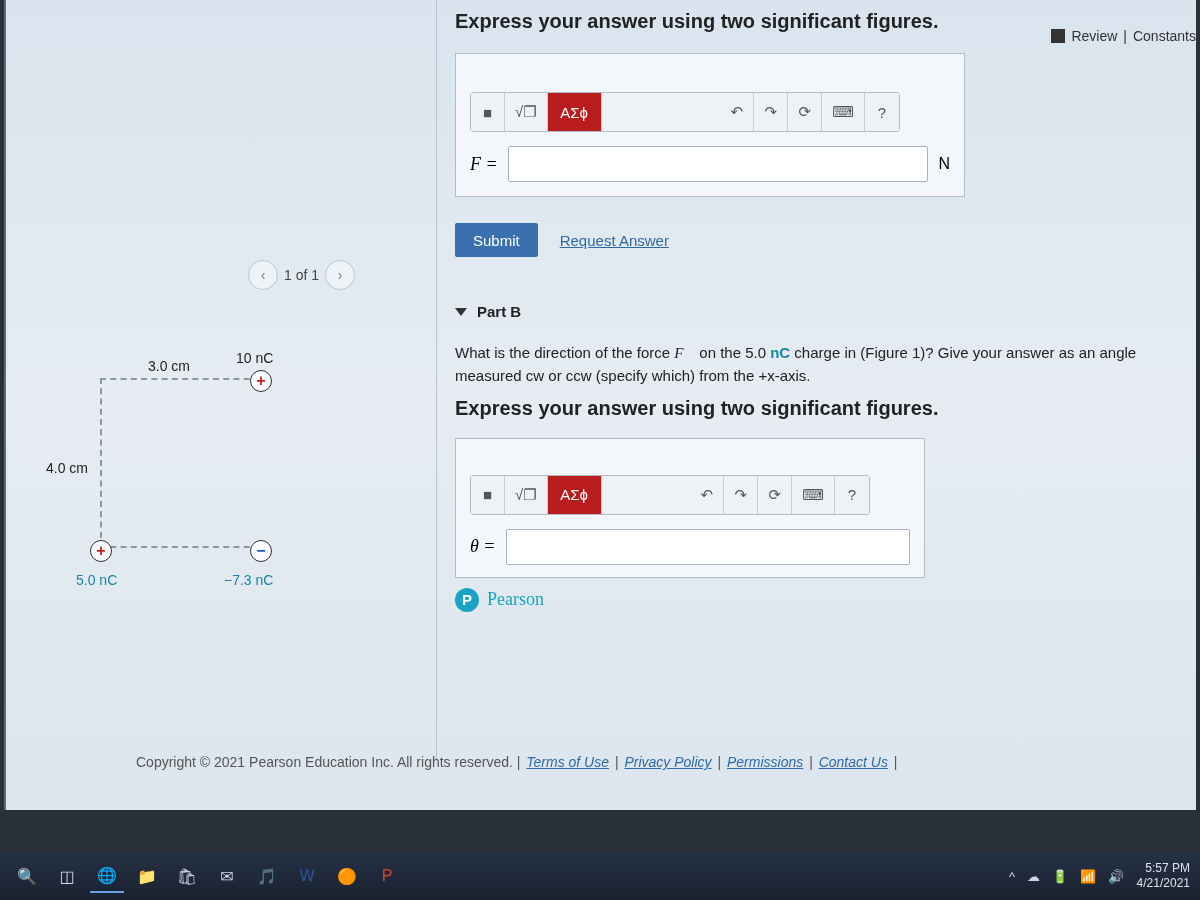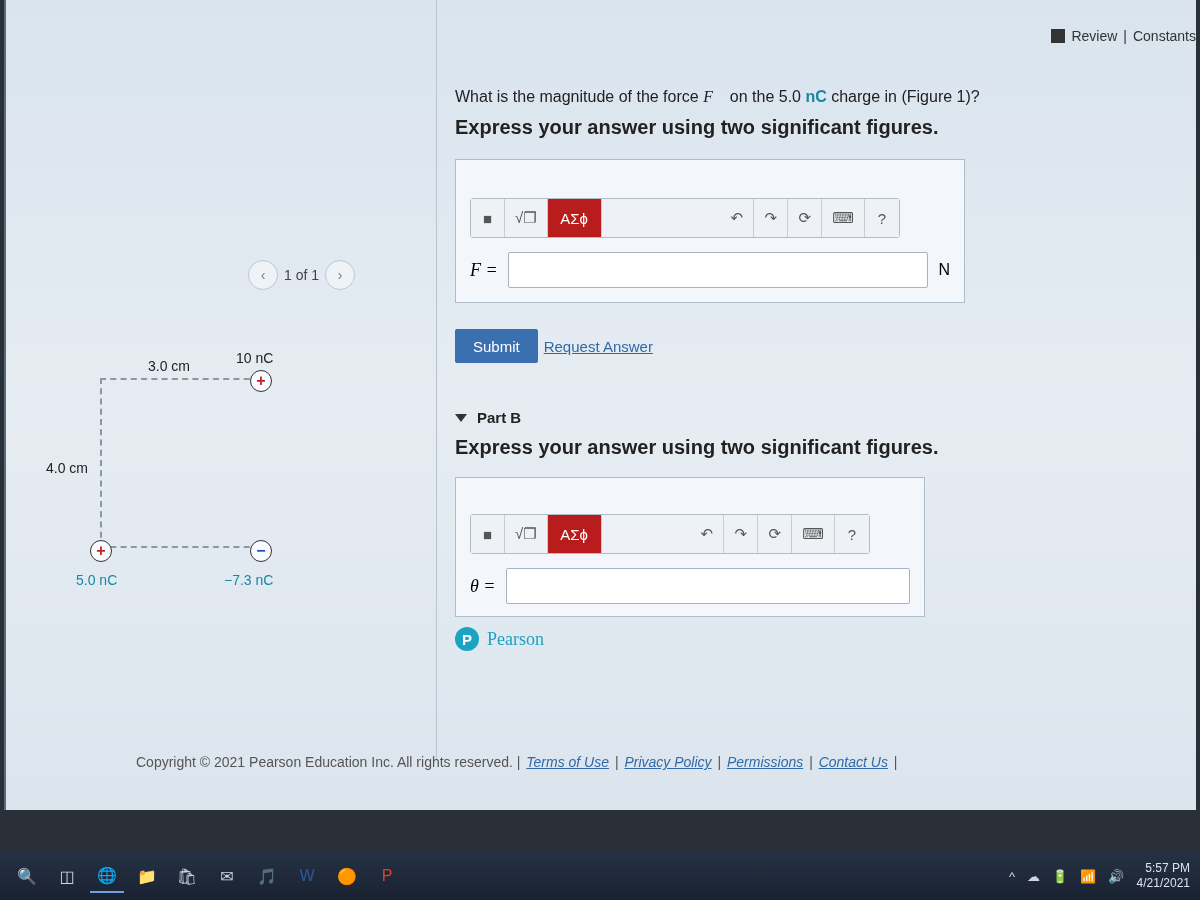--- a/index.html
+++ b/index.html
@@ -88,21 +88,21 @@
     margin-top: 14px; display:flex; align-items:center; gap: 10px;
     width: 500px;
   }
   .answer-row .lhs { font-style: italic; font-family: 'Times New Roman', serif; font-size:18px; }
   .answer-row input[type=text] {
     flex:1; height: 36px; border:1px solid #a7b3bf; border-radius:2px;
     background:#fff; padding: 0 8px; font-size:15px;
   }
   .answer-row .unit { font-size:16px; }
 
-  .submit-row { margin-top: 26px; display:flex; align-items:center; gap: 6px; }
+  .submit-row { margin-top: 26px; display:flex; align-items:center; gap: 22px; }
   .submit-btn {
     background:#3a6fb0; color:#fff; border:none; height:34px; padding: 0 18px;
     font-size:15px; cursor:pointer; border-radius:2px;
   }
   .req-ans { color:#2f6aa8; text-decoration: underline; font-size:15px; cursor:pointer; }
 
   .part-header {
     margin-top: 46px; display:flex; align-items:center; gap:10px;
     font-weight:bold; font-size:15px; color:#222;
   }
@@ -170,23 +170,20 @@
 
       <div class="plus-node" style="left:202px; top:20px;">+</div>
       <div class="plus-node" style="left:42px; top:190px;">+</div>
       <div class="minus-node" style="left:202px; top:190px;">−</div>
 
     </div>
   </div>
 
   <div class="qa">
 
-    <div class="qtext">
-      <span>What is the magnitude of the force </span><i style="font-family:'Times New Roman',serif;">F⃗</i><span> on the 5.0 </span><span class="nc">nC</span><span> charge in (Figure 1)?</span>
-    </div>
     <div class="sub">Express your answer using two significant figures.</div>
 
     <div style="border:1px solid #b0bcc8; width:510px; padding:12px 14px 14px; margin-top:20px; background:#f3f6fa;">
       <div class="tool-row">
         <div class="tool-btn wide">■</div>
         <div class="tool-btn wide">√❐</div>
         <div class="tool-btn sel" style="min-width:54px;">ΑΣϕ</div>
         <div style="flex:1"></div>
         <div class="tool-btn wide">↶</div>
         <div class="tool-btn wide">↷</div>
@@ -205,20 +202,23 @@
     <div class="submit-row">
       <button class="submit-btn">Submit</button>
       <a class="req-ans">Request Answer</a>
     </div>
 
     <div class="part-header">
       <span class="tri"></span>
       <span>Part B</span>
     </div>
 
+    <div class="qtext2">
+      <span>What is the direction of the force </span><i style="font-family:'Times New Roman',serif;">F⃗</i><span> on the 5.0 </span><span style="color:#1688a5;font-weight:bold;">nC</span><span> charge in (Figure 1)? Give your answer as an angle measured cw or ccw (specify which) from the +x-axis.</span>
+    </div>
     <div class="sub" style="font-weight:bold;margin-top:10px;">Express your answer using two significant figures.</div>
 
     <div style="border:1px solid #b0bcc8; width:470px; padding:10px 14px 12px; margin-top:18px; background:#f3f6fa;">
       <div class="tool-row" style="width:400px;">
         <div class="tool-btn wide">■</div>
         <div class="tool-btn wide">√❐</div>
         <div class="tool-btn sel" style="min-width:54px;">ΑΣϕ</div>
         <div style="flex:1"></div>
         <div class="tool-btn wide">↶</div>
         <div class="tool-btn wide">↷</div>

